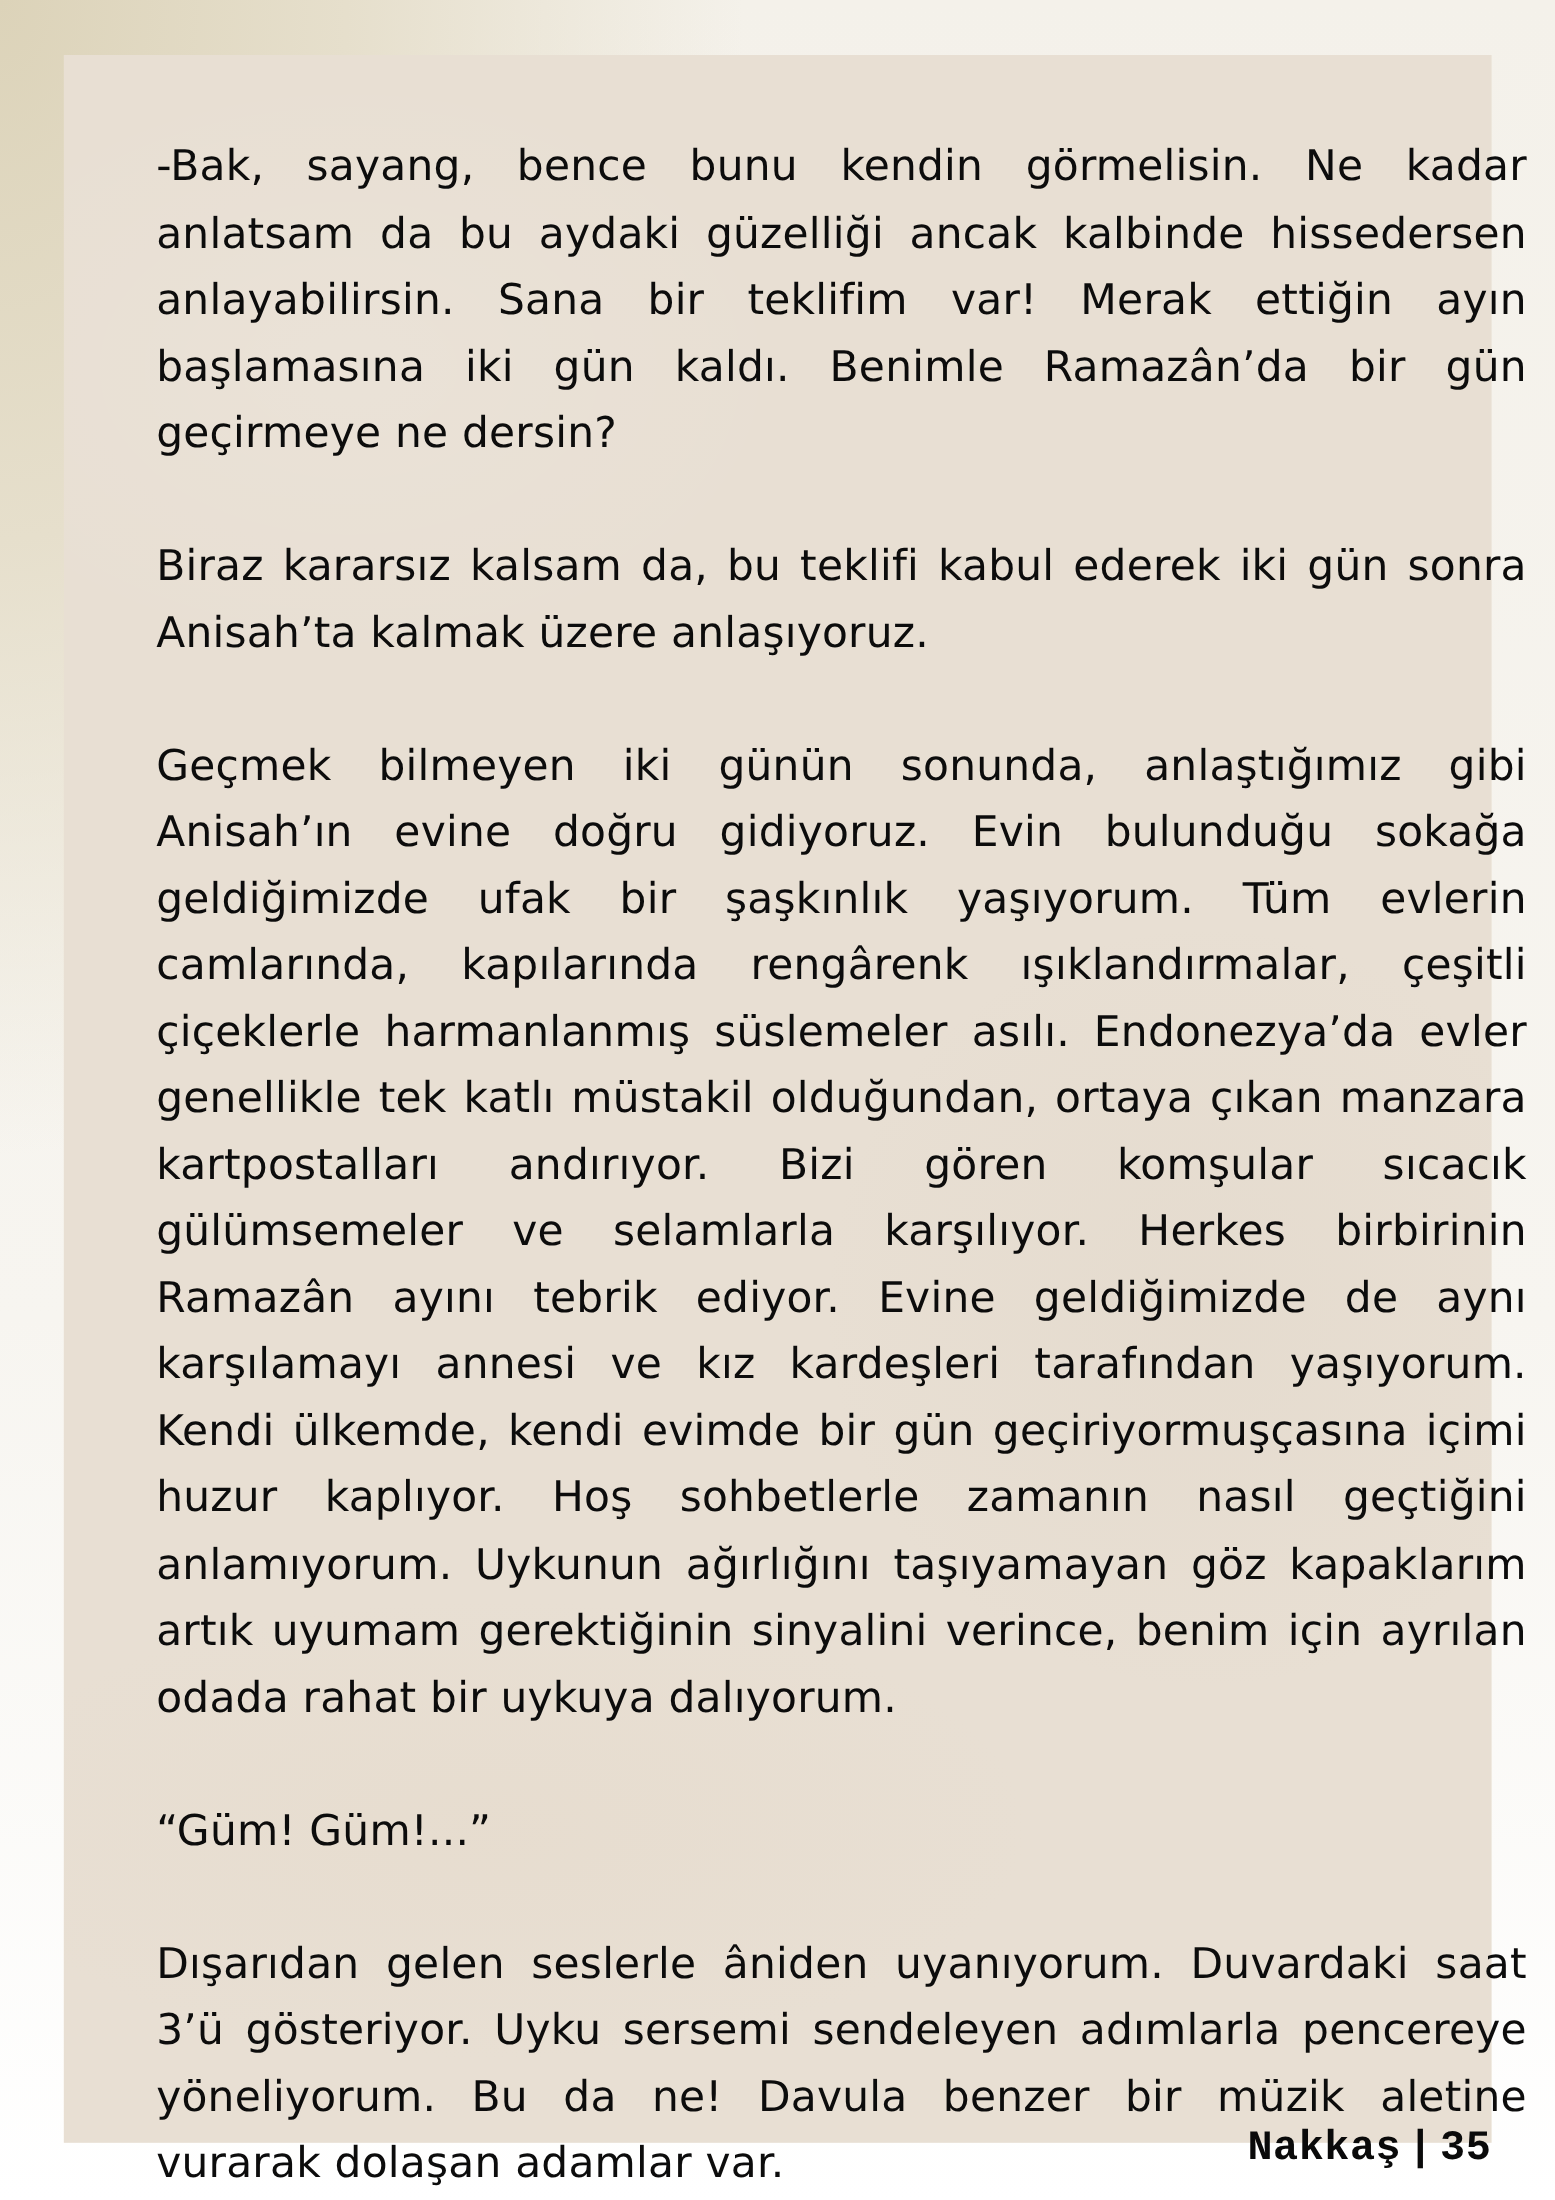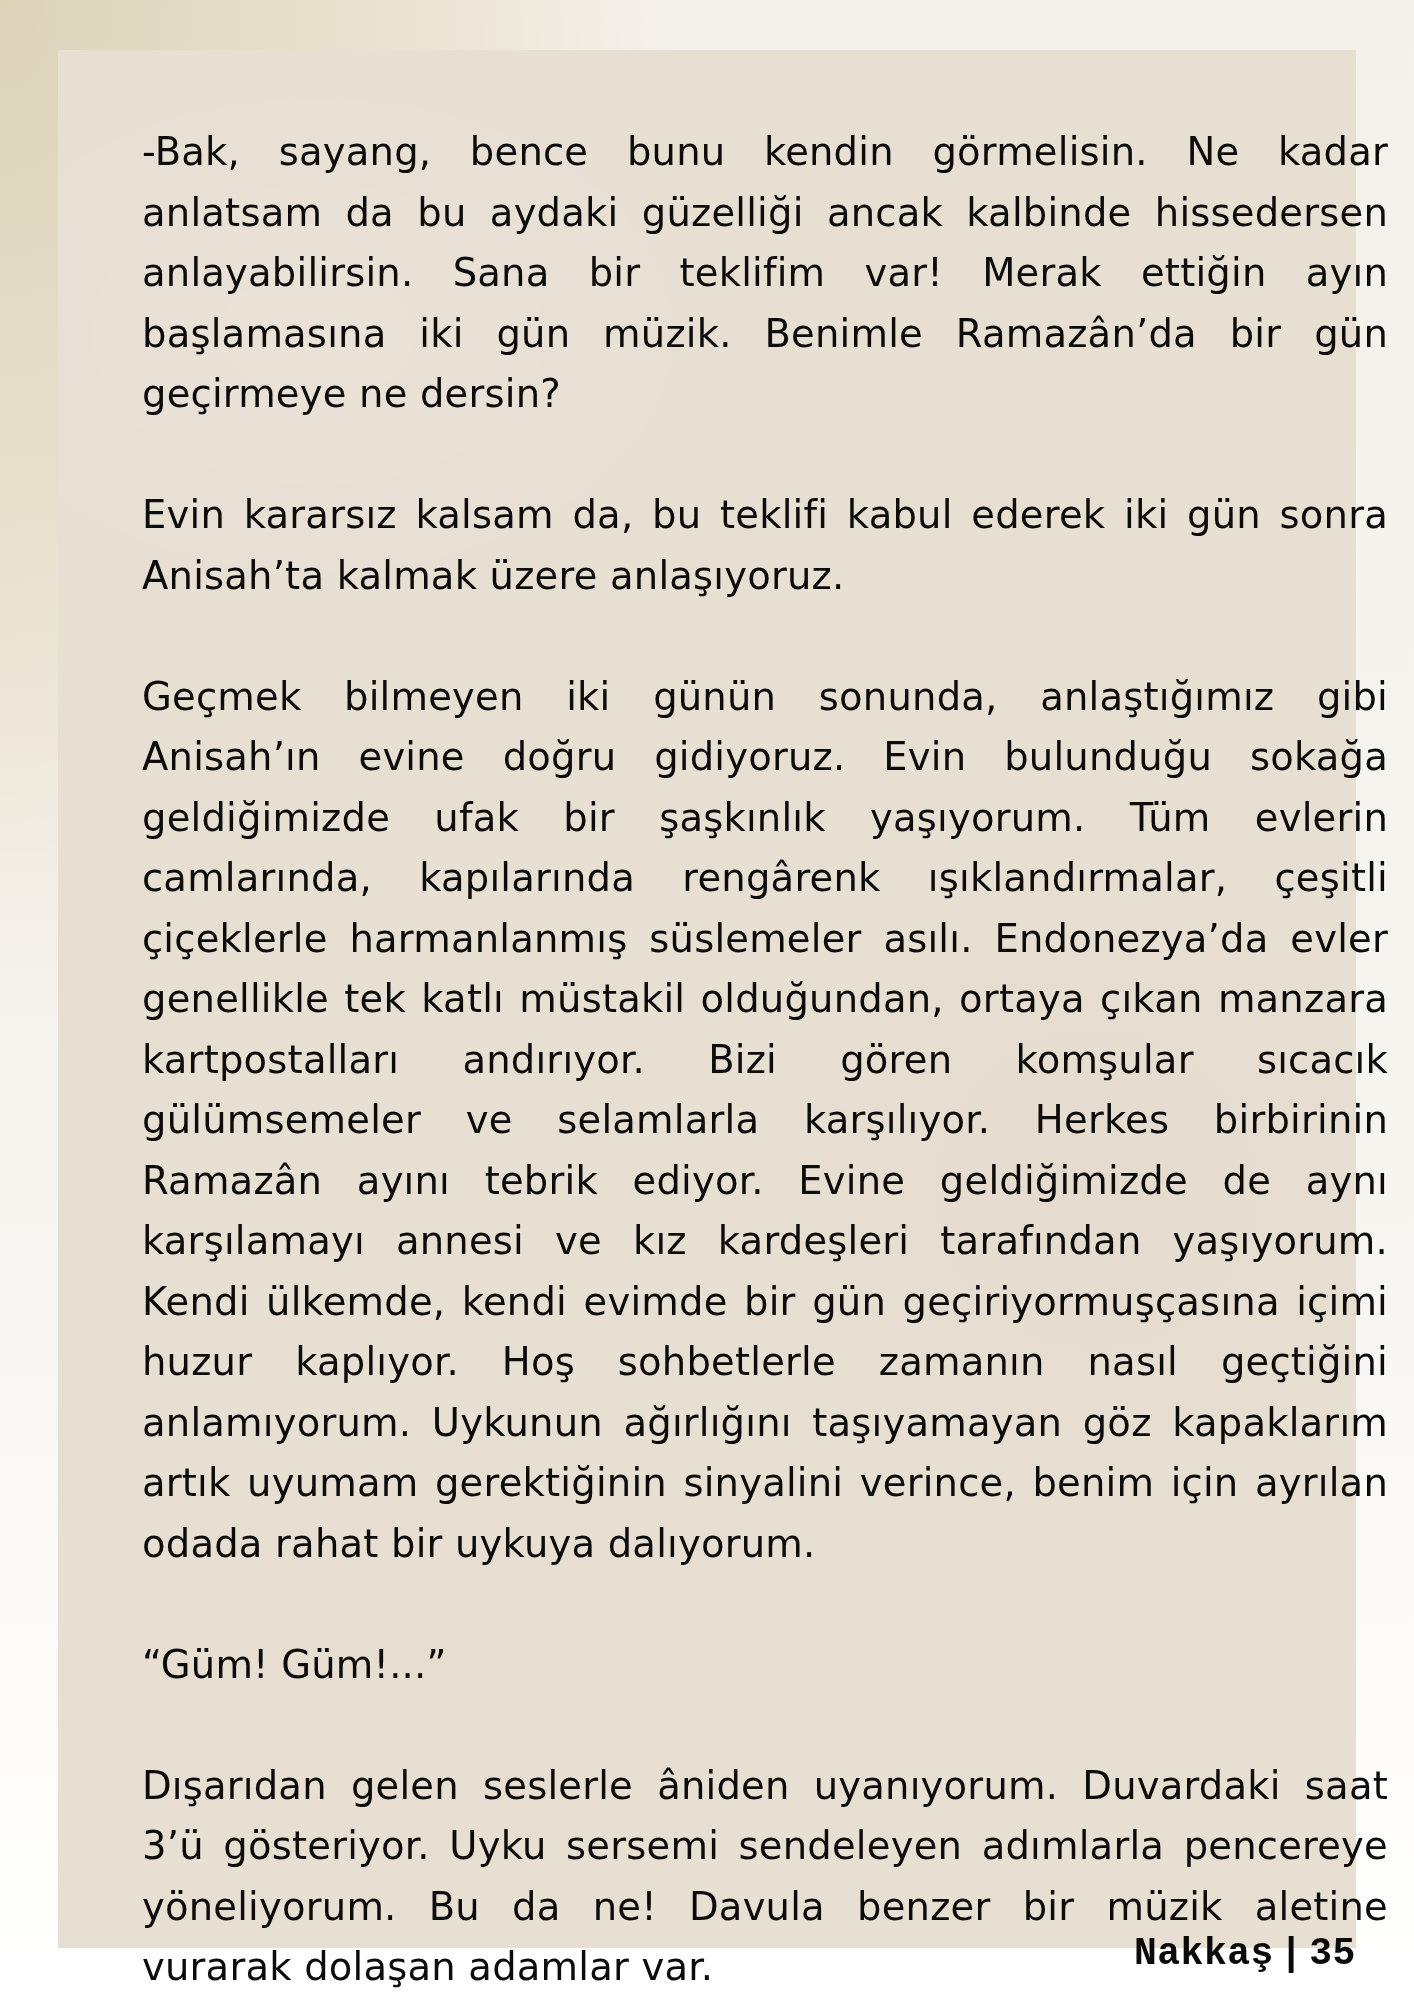--- a/index.html
+++ b/index.html
@@ -60,22 +60,22 @@
   .footer .sep {
     display: inline-block;
     margin: 0 6px;
   }
 </style>
 </head>
 <body>
 
 <div class="paper">
   <div class="text-column">
-    <p>-Bak, sayang, bence bunu kendin görmelisin. Ne kadar anlatsam da bu aydaki güzelliği ancak kalbinde hissedersen anlayabilirsin. Sana bir teklifim var! Merak ettiğin ayın başlamasına iki gün müzik. Benimle Ramazân’da bir gün geçirmeye ne dersin?</p>
-    <p>Evin kararsız kalsam da, bu teklifi kabul ederek iki gün sonra Anisah’ta kalmak üzere anlaşıyoruz.</p>
+    <p>-Bak, sayang, bence bunu kendin görmelisin. Ne kadar anlatsam da bu aydaki güzelliği ancak kalbinde hissedersen anlayabilirsin. Sana bir teklifim var! Merak ettiğin ayın başlamasına iki gün kaldı. Benimle Ramazân’da bir gün geçirmeye ne dersin?</p>
+    <p>Biraz kararsız kalsam da, bu teklifi kabul ederek iki gün sonra Anisah’ta kalmak üzere anlaşıyoruz.</p>
     <p>Geçmek bilmeyen iki günün sonunda, anlaştığımız gibi Anisah’ın evine doğru gidiyoruz. Evin bulunduğu sokağa geldiğimizde ufak bir şaşkınlık yaşıyorum. Tüm evlerin camlarında, kapılarında rengârenk ışıklandırmalar, çeşitli çiçeklerle harmanlanmış süslemeler asılı. Endonezya’da evler genellikle tek katlı müstakil olduğundan, ortaya çıkan manzara kartpostalları andırıyor. Bizi gören komşular sıcacık gülümsemeler ve selamlarla karşılıyor. Herkes birbirinin Ramazân ayını tebrik ediyor. Evine geldiğimizde de aynı karşılamayı annesi ve kız kardeşleri tarafından yaşıyorum. Kendi ülkemde, kendi evimde bir gün geçiriyormuşçasına içimi huzur kaplıyor. Hoş sohbetlerle zamanın nasıl geçtiğini anlamıyorum. Uykunun ağırlığını taşıyamayan göz kapaklarım artık uyumam gerektiğinin sinyalini verince, benim için ayrılan odada rahat bir uykuya dalıyorum.</p>
     <p>“Güm! Güm!...”</p>
     <p>Dışarıdan gelen seslerle âniden uyanıyorum. Duvardaki saat 3’ü gösteriyor. Uyku sersemi sendeleyen adımlarla pencereye yöneliyorum. Bu da ne! Davula benzer bir müzik aletine vurarak dolaşan adamlar var.</p>
   </div>
 </div>
 
 <div class="footer">
   <span>Nakkaş</span><span class="sep">|</span><span>35</span>
 </div>
 

